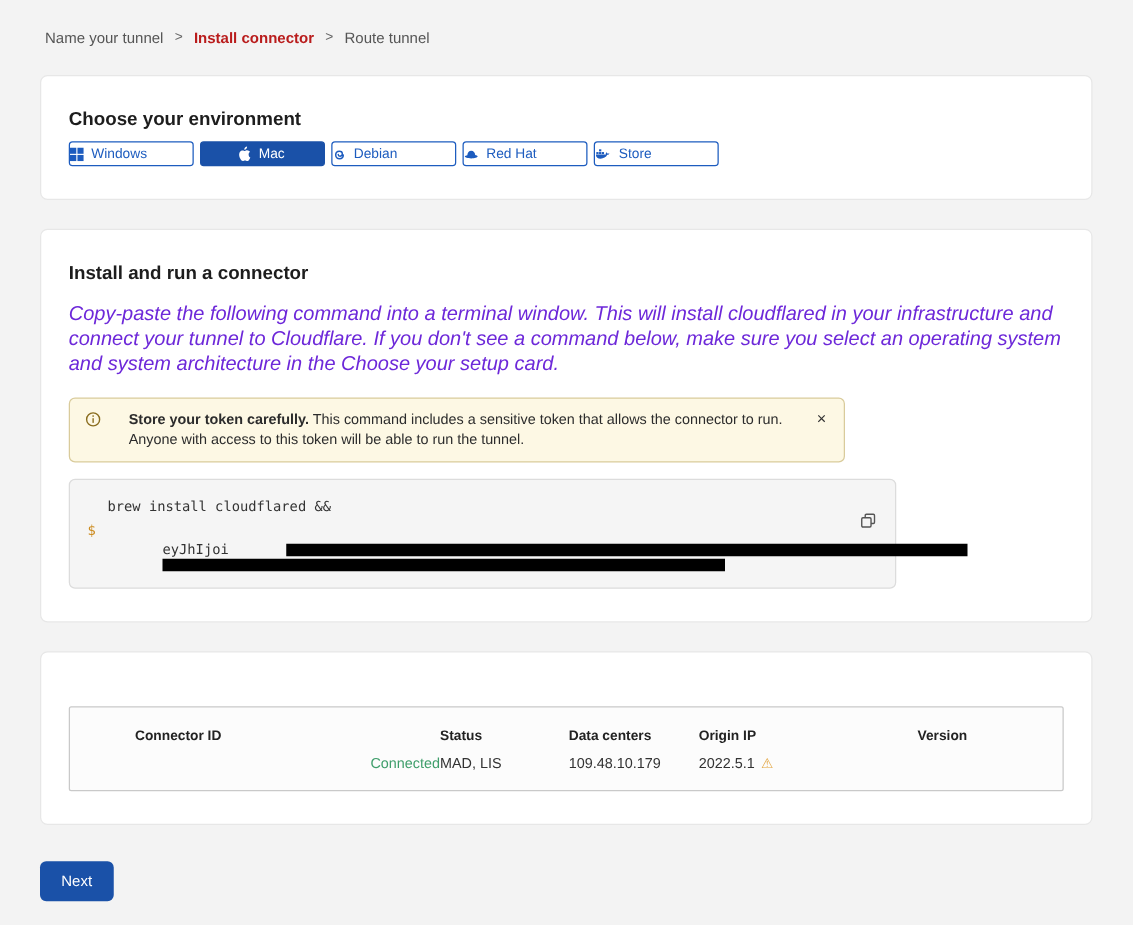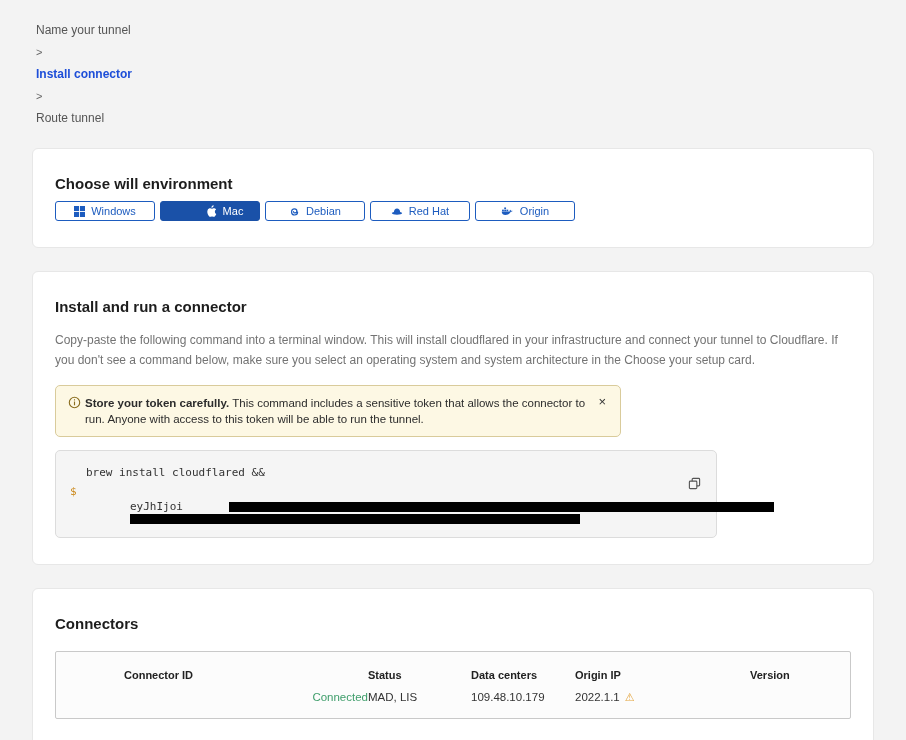--- a/index.html
+++ b/index.html
@@ -10,60 +10,60 @@
     --warn-border:#d9cb9b;
     --amber:#e2a33c;
     --page-bg:#f3f3f3;
   }
   *{box-sizing:border-box;}
   html,body{margin:0;padding:0;}
   body{
     width:906px;height:740px;background:var(--page-bg);
     font-family:"Liberation Sans", sans-serif;color:#222;overflow:hidden;
   }
-  .breadcrumb{padding:23px 36px 23px;font-size:12px;color:#555;display:flex;gap:9px;flex-direction:column;}
+  .breadcrumb{padding:23px 36px 23px;font-size:12px;color:#555;display:flex;align-items:center;gap:9px;}
   .crumb{cursor:pointer;}
-  .crumb.active{font-weight:700;color:#1d4ed8;}
+  .crumb.active{font-weight:700;color:#b91c1c;}
   .sep{font-size:11px;color:#666;}
   .content{margin:0 32px;}
   .card{background:#fff;border:1px solid #e7e7e7;border-radius:6px;padding:24px 22px 26px;margin-bottom:23px;}
   .card-title{font-size:15px;font-weight:700;margin:2px 0 0;color:#1d1d1d;}
   
   .os-label{font-size:12px;color:#333;margin-top:19px;}
   .os-row{display:flex;gap:5px;margin-top:9px;}
   .os-btn{
-    width:100px;height:20px;display:flex;align-items:center;justify-content:center;gap:6px;
+    width:100px;height:20px;display:flex;align-items:center;gap:6px;
     background:#fff;border:1px solid var(--accent);border-radius:3px;color:var(--accent);
     font-size:11px;font-family:inherit;padding:0;cursor:pointer;
   }
   .os-btn.selected{background:var(--primary);border-color:var(--primary);color:#fff;padding-left:29px;}
   .os-icon{display:inline-flex;align-items:center;}
   
-  .desc{font-size:12px;line-height:20px;color:#737373;margin-top:15px;}
+  .desc{font-size:16px;line-height:20px;color:#6d28d9;margin-top:15px;font-style:italic;}
   .warning{
-    width:566px;margin-top:15px;background:var(--warn-bg);border:1px solid var(--warn-border);
-    border-radius:5px;padding:9px 12px;display:flex;gap:4px;font-size:11.5px;line-height:16px;color:#2c2c2c;
+    width:621px;margin-top:15px;background:var(--warn-bg);border:1px solid var(--warn-border);
+    border-radius:5px;padding:9px 12px;display:flex;gap:22px;font-size:11.5px;line-height:16px;color:#2c2c2c;
   }
   .warning-icon{display:inline-flex;margin-top:1px;}
   .warning-text b{font-weight:700;}
   .warning-close{margin-left:auto;align-self:flex-start;background:none;border:none;padding:0 2px;
     font-size:13px;line-height:14px;color:#333;cursor:pointer;font-family:inherit;}
   .code-block{
     width:662px;margin-top:13px;background:#f5f5f5;border:1px solid #dcdcdc;border-radius:5px;
     padding:12px 16px 12px 14px;font-family:"DejaVu Sans Mono", monospace;font-size:11px;color:#333;position:relative;
   }
   .code-line{display:flex;align-items:center;line-height:19px;}
   .prompt{width:16px;flex:none;color:#cc8b1f;}
   .token-line{line-height:12px;height:12px;gap:44px;}
   .redacted-bar{background:#000;height:10px;flex:none;}
   .bar1{width:545px;margin-left:2px;}
   .bar2{width:450px;}
   .copy-btn{position:absolute;right:15px;top:26px;background:none;border:none;padding:0;cursor:pointer;display:inline-flex;}
   
-  .table{margin-top:19px;border:1px solid #c9c9c9;border-radius:2px;background:#fcfcfc;padding:17px 16px 15px;}
+  .table{margin-top:19px;border:1px solid #c9c9c9;border-radius:2px;background:#fcfcfc;padding:17px 0 15px;}
   .t-head,.t-row{display:grid;grid-template-columns:244px 103px 104px 175px 1fr;padding-left:52px;padding-right:16px;}
   .t-head span{font-size:11px;font-weight:700;color:#222;}
   .t-row{margin-top:10px;font-size:11.5px;color:#333;}
   .status-connected{color:var(--green);text-align:right;}
   .cell-version{display:flex;align-items:center;gap:5px;}
   .warn-tri{color:var(--amber);font-size:11px;line-height:1;}
   
   .next-btn{
     margin:6px 0 0 32px;background:var(--primary);color:#fff;border:none;border-radius:5px;
     font-size:12px;padding:9px 17px;cursor:pointer;font-family:inherit;
@@ -78,21 +78,21 @@
   <span class="crumb">Name your tunnel</span>
   <span class="sep">&gt;</span>
   <span class="crumb active">Install connector</span>
   <span class="sep">&gt;</span>
   <span class="crumb">Route tunnel</span>
 </div>
 
 <div class="content">
 
   <div class="card">
-    <h2 class="card-title">Choose will environment</h2>
+    <h2 class="card-title">Choose your environment</h2>
     <div class="os-row">
       <button class="os-btn">
         <span class="os-icon">
           <svg width="11" height="11" viewBox="0 0 12 12" fill="currentColor">
               <rect x="0" y="0" width="5.5" height="5.5"></rect>
               <rect x="6.5" y="0" width="5.5" height="5.5"></rect>
               <rect x="0" y="6.5" width="5.5" height="5.5"></rect>
               <rect x="6.5" y="6.5" width="5.5" height="5.5"></rect>
             </svg>
         </span>
@@ -126,21 +126,21 @@
         <span class="os-icon">
           <svg width="13" height="10" viewBox="0 0 14 11" fill="currentColor">
               <rect x="1" y="4" width="2" height="1.8"></rect>
               <rect x="3.4" y="4" width="2" height="1.8"></rect>
               <rect x="5.8" y="4" width="2" height="1.8"></rect>
               <rect x="3.4" y="1.6" width="2" height="1.8"></rect>
               <path d="M.6 6.6h10.6c.9 0 1.7-.4 2.1-1.1.3-.5-1.1-.9-1.9-.5-.1-.7-.5-1.2-1-1.5l-.7.9c.2.4.2.8.1 1.1H.6c.1 1.9 1.5 3.6 4 3.6 2.8 0 5-1.2 6-3.4z" fill-opacity=".0"></path>
               <path d="M.7 6.8c.2 1.8 1.6 3 4 3 2.7 0 4.9-1.2 5.9-3.4.8.1 1.6-.1 2-.8-.5-.3-1.2-.3-1.7-.1-.1-.6-.4-1.1-.9-1.4l-.7.9c.2.4.2.8.1 1.1H.7z"></path>
             </svg>
         </span>
-        <span>Origin</span>
+        <span>Store</span>
       </button>
     </div>
   </div>
 
   <div class="card">
     <h2 class="card-title">Install and run a connector</h2>
     <p class="desc">Copy-paste the following command into a terminal window. This will install cloudflared in your infrastructure and connect your tunnel to Cloudflare. If you don't see a command below, make sure you select an operating system and system architecture in the Choose your setup card.</p>
 
     <div class="warning">
       <span class="warning-icon">
@@ -177,35 +177,34 @@
       <button class="copy-btn">
         <svg width="13" height="13" viewBox="0 0 14 14" fill="none" stroke="#555" stroke-width="1.2">
             <rect x="1.5" y="4.5" width="8" height="8" rx="1"></rect>
             <path d="M4.5 4.5v-2a1 1 0 0 1 1-1h6a1 1 0 0 1 1 1v6a1 1 0 0 1-1 1h-2"></path>
           </svg>
       </button>
     </div>
   </div>
 
   <div class="card">
-    <h2 class="card-title">Connectors</h2>
     <div class="table">
       <div class="t-head">
         <span>Connector ID</span>
         <span>Status</span>
         <span>Data centers</span>
         <span>Origin IP</span>
         <span>Version</span>
       </div>
       <div class="t-row">
         <span class="status-connected">Connected</span>
         <span>MAD, LIS</span>
         <span>109.48.10.179</span>
         <span class="cell-version">
-          <span>2022.1.1</span>
+          <span>2022.5.1</span>
           <span class="warn-tri">⚠</span>
         </span>
       </div>
     </div>
   </div>
 
 </div>
 
 <button class="next-btn">Next</button>
 

